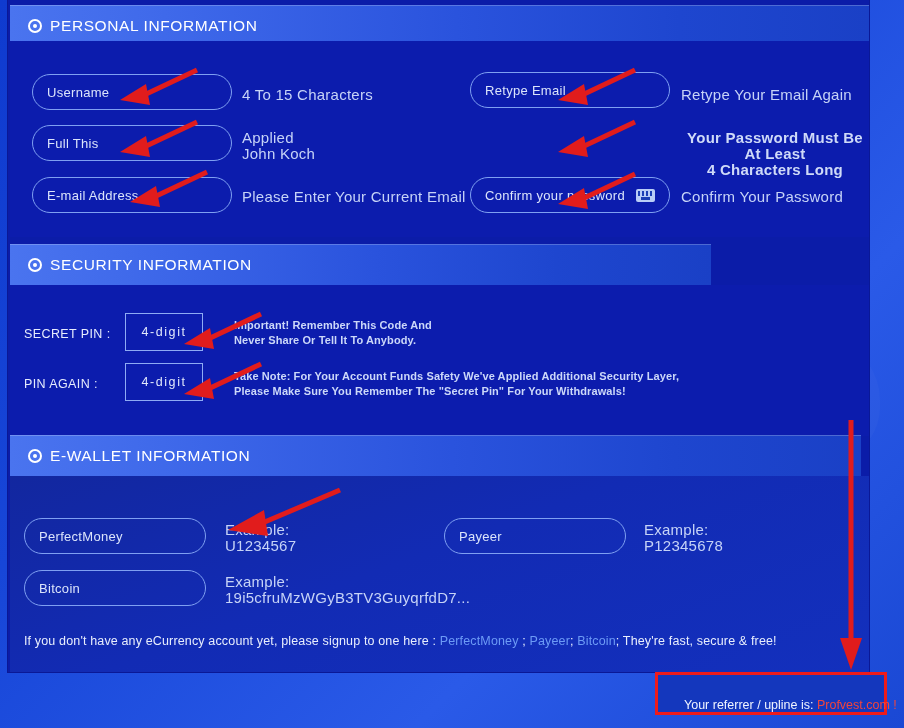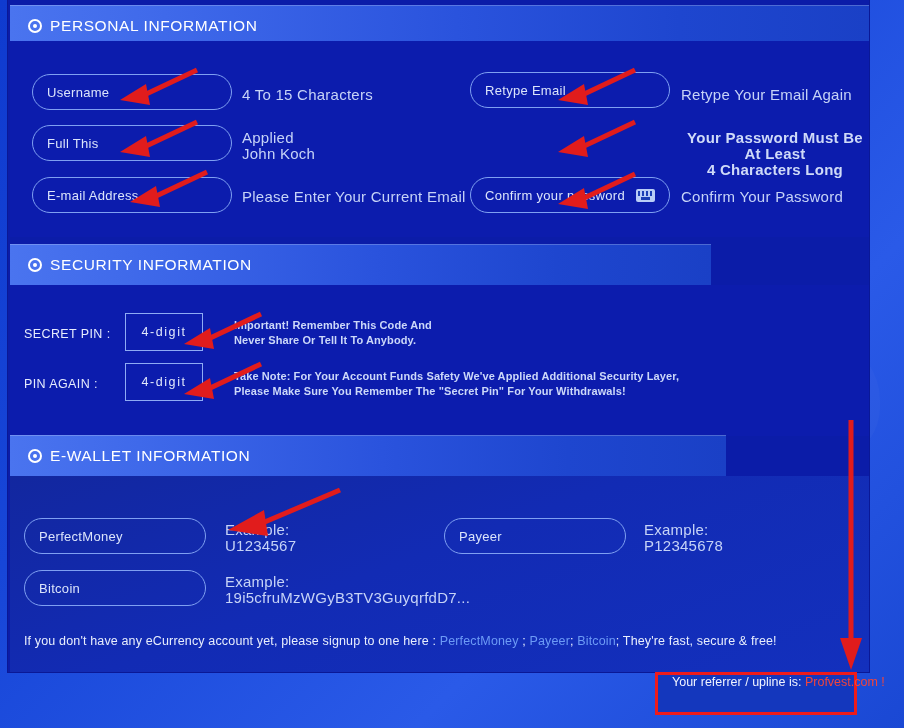--- a/index.html
+++ b/index.html
@@ -167,27 +167,27 @@
   #footer-line a, #footer-line .lnk {
     color: #6d9bf6;
     text-decoration: none;
   }
 
   
   #referrer-box {
     position: absolute;
     left: 655px;
     top: 672px;
-    width: 202px;
+    width: 232px;
     height: 43px;
     border: 3px solid #ee1b1b;
     background: #1437bd;
     display: flex;
-    align-items: flex-start;
-    padding-left: 14px;
+    align-items: flex-end;
+    padding-left: 26px;
   }
   #referrer-box .rtxt {
     color: #f0f4ff;
     font-size: 12.5px;
     white-space: nowrap;
   }
   #referrer-box .rlink { color: #f2453c; }
 
   
   .arrow { position: absolute; pointer-events: none; }
@@ -272,21 +272,21 @@
       <div class="pin-label" style="left:14px;top:92px;">PIN AGAIN :</div>
       <div class="pin-box" style="left:115px;top:78px;">
         <span>4-digit</span>
       </div>
       <div class="note" style="left:224px;top:84px;">
         <div>Take Note: For Your Account Funds Safety We've Applied Additional Security Layer,</div>
         <div>Please Make Sure You Remember The "Secret Pin" For Your Withdrawals!</div>
       </div>
     </div>
 
-    <div class="sec-head" style="top:435px;width:716px;text-align:center;">
+    <div class="sec-head" style="top:435px;width:851px;text-align:center;">
       <span class="dot-icon"></span>
       <span class="title">E-WALLET INFORMATION</span>
     </div>
 
     <div class="sec-body" id="body-wallet">
 
       <div class="pill" style="left:14px;top:42px;width:182px;">
         <span class="ph">PerfectMoney</span>
       </div>
       <div class="hint" style="left:215px;top:46px;">

